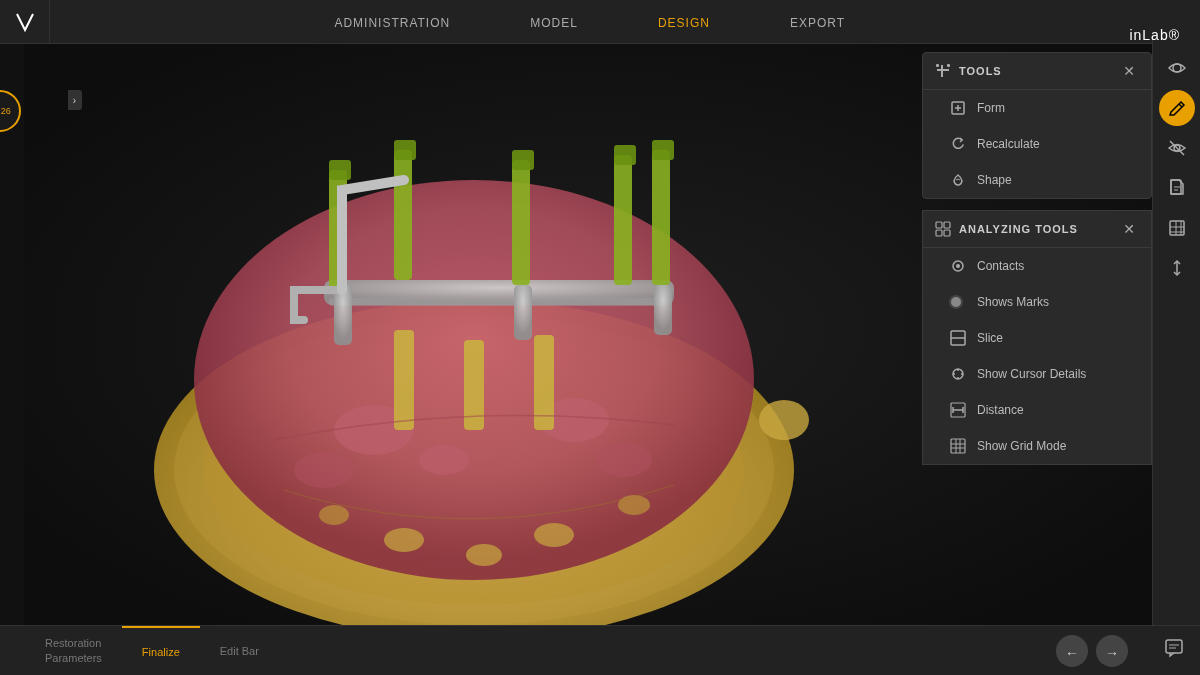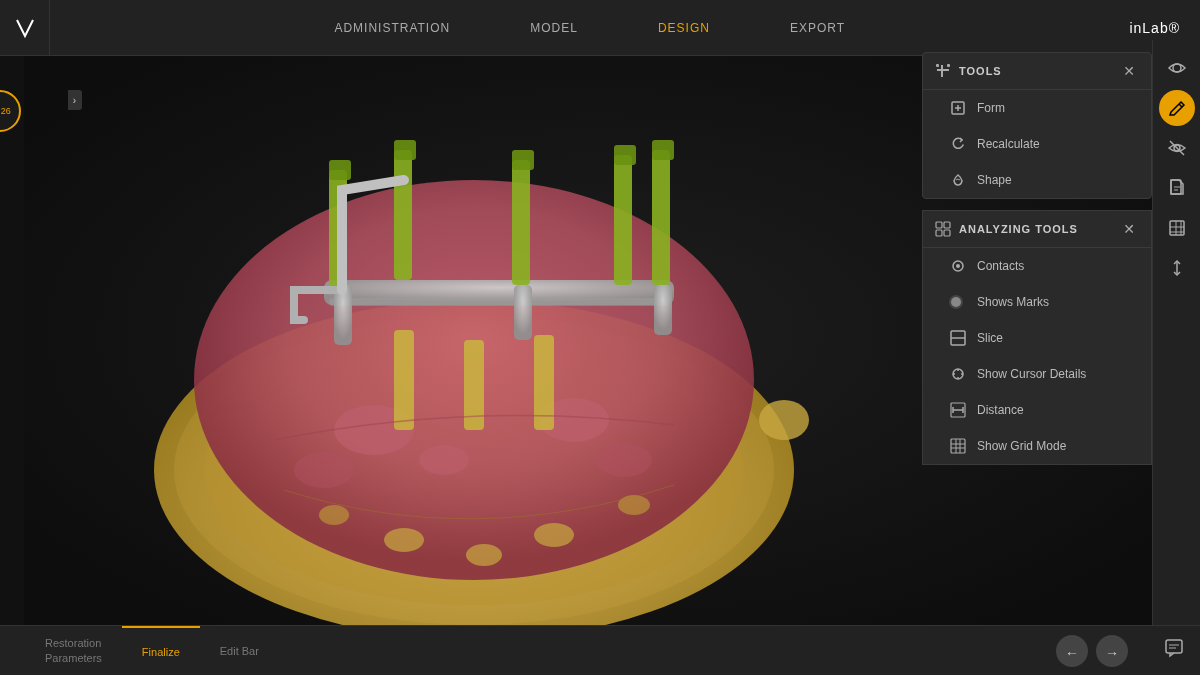--- a/index.html
+++ b/index.html
@@ -10,24 +10,24 @@
       font-family: 'Segoe UI', Arial, sans-serif;
       color: #ccc;
       overflow: hidden;
       position: relative;
     }
 
     
     .top-nav {
       position: absolute;
       top: 0; left: 0; right: 0;
-      height: 56px;
+      height: 44px;
       background: #222;
       display: flex;
-      align-items: center;
+      align-items: flex-end;
       border-bottom: 1px solid #333;
       z-index: 10;
     }
     .nav-logo {
       width: 50px;
       display: flex;
       align-items: center;
       justify-content: center;
       height: 100%;
       border-right: 1px solid #333;

